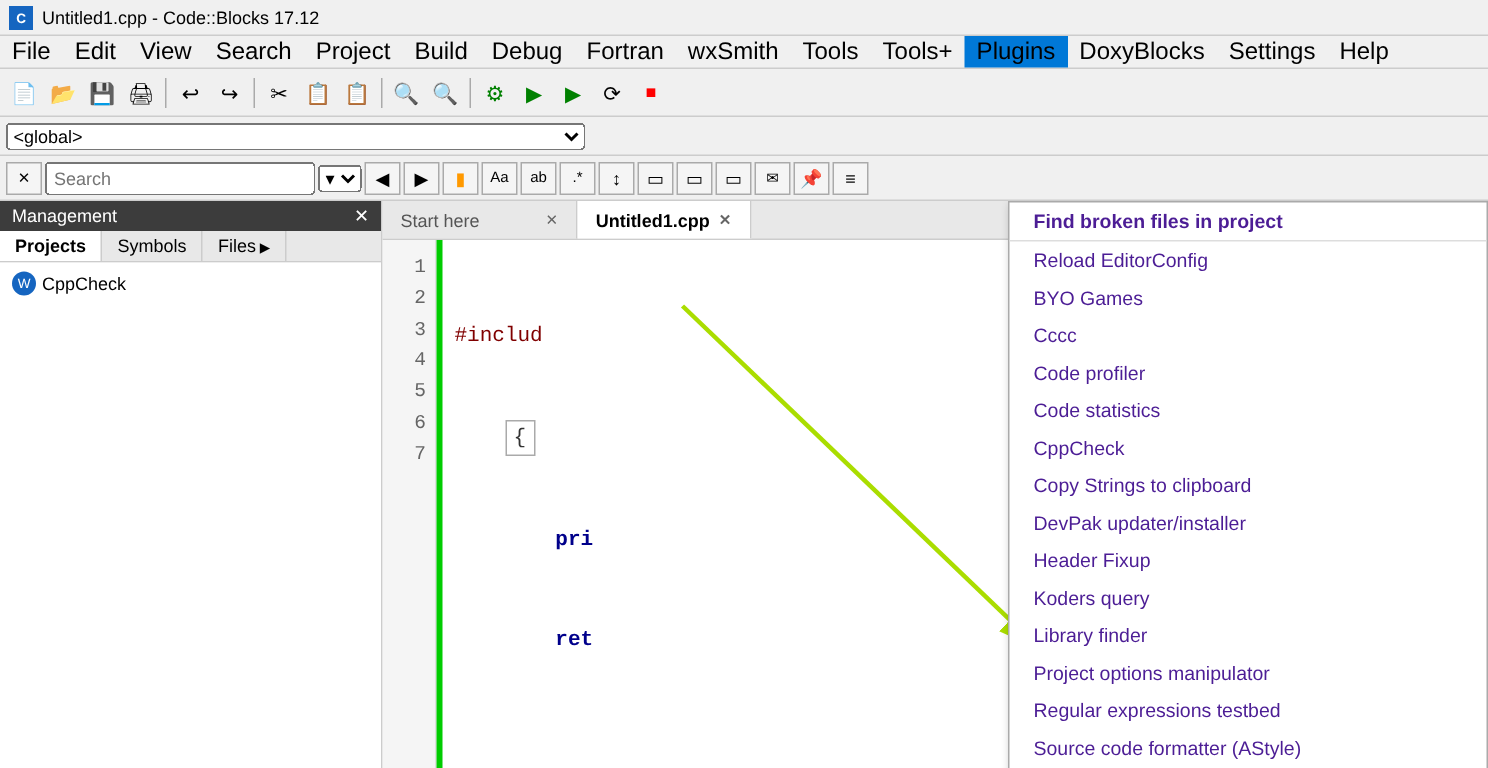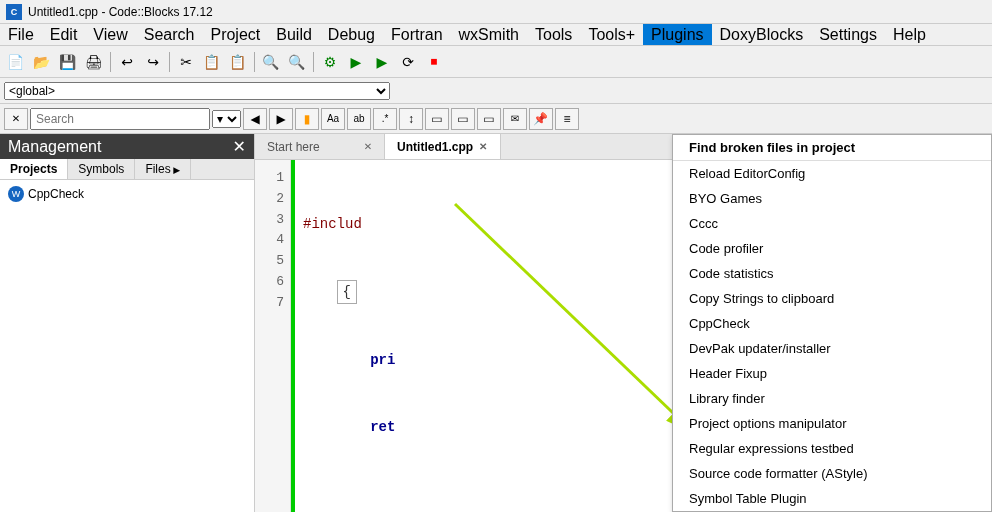--- a/index.html
+++ b/index.html
@@ -26,21 +26,21 @@
 
     
     #nav-bar { background: #f0f0f0; padding: 2px 4px; display: flex; align-items: center; gap: 2px; height: 30px; border-bottom: 1px solid #ccc; }
     .nav-btn { width: 24px; height: 22px; display: flex; align-items: center; justify-content: center; cursor: pointer; border: 1px solid #aaa; background: #f5f5f5; font-size: 12px; }
 
     
     #main { display: flex; height: calc(512px - 24px - 22px - 32px - 26px - 30px); }
 
     
     #sidebar { width: 255px; background: #f0f0f0; border-right: 1px solid #ccc; display: flex; flex-direction: column; }
-    #sidebar-header { background: #3c3c3c; color: white; padding: 3px 8px; display: flex; align-items: center; justify-content: space-between; font-size: 16px; }
+    #sidebar-header { background: #3c3c3c; color: white; padding: 3px 8px; display: flex; align-items: center; justify-content: space-between; font-size: 12px; }
     #sidebar-tabs { display: flex; background: #e8e8e8; border-bottom: 1px solid #ccc; }
     .side-tab { padding: 3px 10px; cursor: pointer; font-size: 12px; border-right: 1px solid #ccc; }
     .side-tab.active { background: white; font-weight: bold; }
     .side-tab.has-arrow::after { content: ' ▶'; font-size: 9px; }
     #sidebar-content { flex: 1; background: white; padding: 4px; }
     .workspace-item { display: flex; align-items: center; gap: 4px; padding: 2px 4px; font-size: 12px; }
     .ws-icon { width: 16px; height: 16px; background: #1565c0; border-radius: 50%; display: flex; align-items: center; justify-content: center; color: white; font-size: 9px; }
 
     
     #editor-area { flex: 1; display: flex; flex-direction: column; overflow: hidden; position: relative; }
@@ -53,21 +53,21 @@
     #code-area { flex: 1; background: white; display: flex; overflow: hidden; font-family: 'Courier New', monospace; font-size: 14px; }
     #line-numbers { background: #f5f5f5; padding: 8px 6px; text-align: right; color: #666; font-size: 13px; min-width: 36px; border-right: 1px solid #ddd; line-height: 1.6; }
     #line-numbers div { line-height: 1.6; }
     #green-bar { width: 4px; background: #00cc00; }
     #code-content { flex: 1; padding: 8px; line-height: 1.6; color: #333; white-space: pre; overflow: hidden; }
     .kw { color: #00008b; font-weight: bold; }
     .inc { color: #800000; }
 
     
     #plugins-dropdown { position: absolute; top: 0; right: 0; width: 320px; background: white; border: 1px solid #aaa; box-shadow: 2px 2px 6px rgba(0,0,0,0.3); z-index: 100; }
-    .dd-item { padding: 5px 16px; cursor: pointer; font-size: 13px; color: #000000; white-space: nowrap; }
+    .dd-item { padding: 5px 16px; cursor: pointer; font-size: 13px; color: #4c1d95; white-space: nowrap; }
 
     
     #arrow-overlay { position: absolute; top: 0; left: 0; width: 100%; height: 100%; pointer-events: none; z-index: 50; }
   </style>
 </head>
 <body>
 
 <div id="title-bar">
   <div class="app-icon">C</div>
   <span class="title-text">Untitled1.cpp - Code::Blocks 17.12</span>
@@ -191,24 +191,25 @@
       </div>
     </div>
 
     <div id="plugins-dropdown">
       <div class="dd-item" style="font-weight:600; border-bottom: 1px solid #ddd;">Find broken files in project</div>
       <div class="dd-item">Reload EditorConfig</div>
       <div class="dd-item">BYO Games</div>
       <div class="dd-item">Cccc</div>
       <div class="dd-item">Code profiler</div>
       <div class="dd-item">Code statistics</div>
+      <div class="dd-item">CppCheck</div>
       <div class="dd-item">Copy Strings to clipboard</div>
-      <div class="dd-item">CppCheck</div>
       <div class="dd-item">DevPak updater/installer</div>
       <div class="dd-item">Header Fixup</div>
+      <div class="dd-item">Koders query</div>
       <div class="dd-item">Library finder</div>
       <div class="dd-item">Project options manipulator</div>
       <div class="dd-item">Regular expressions testbed</div>
       <div class="dd-item">Source code formatter (AStyle)</div>
       <div class="dd-item">Symbol Table Plugin</div>
 
     </div>
 
     <svg id="arrow-overlay" viewBox="0 0 737 358">
       <defs>

